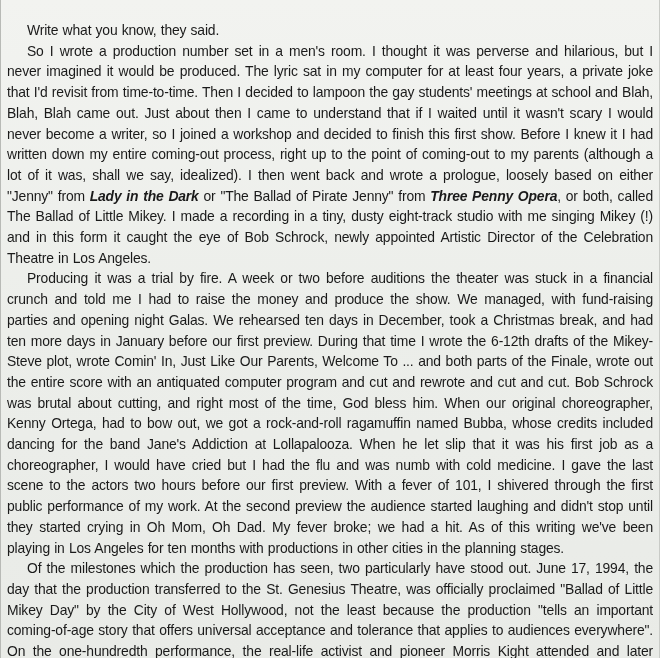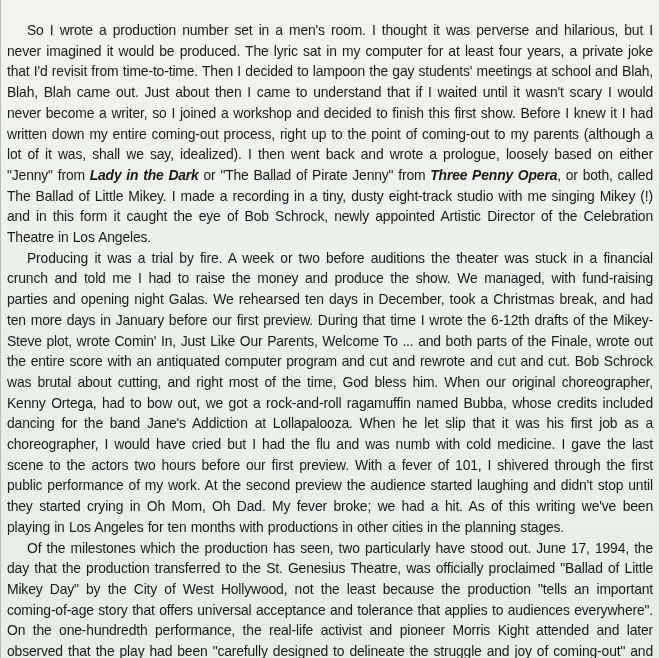--- a/index.html
+++ b/index.html
@@ -29,17 +29,20 @@
   }
   .text p { margin: 0; text-indent: 20px; }
   .text b { font-weight: normal; }
   .text i { font-style: italic; font-weight: bold; }
 </style>
 </head>
 <body>
 
 <div class="page">
   <div class="text">
+    <p>
+      <span>Write what you know, they said.</span>
+    </p>
     <p><span>So I wrote a production number set in a men's room.  I thought it was perverse and hilarious, but I never imagined it would be produced.  The lyric sat in my computer for at least four years, a private joke that I'd revisit from time-to-time.  Then I decided to lampoon the gay students' meetings at school and </span><b>Blah, Blah, Blah</b><span> came out.  Just about then I came to understand that if I waited until it wasn't scary I would never become a writer, so I joined a workshop and decided to finish this first show.  Before I knew it I had written down my entire coming-out process, right up to the point of coming-out to my parents (although a lot of it was, shall we say, idealized).  I then went back and wrote a prologue, loosely based on either "Jenny" from </span><i>Lady in the Dark</i><span> or "The Ballad of Pirate Jenny" from </span><i>Three Penny Opera</i><span>, or both, called </span><b>The Ballad of Little Mikey</b><span>.  I made a recording in a tiny, dusty eight-track studio with me singing Mikey (!) and in this form it caught the eye of Bob Schrock, newly appointed Artistic Director of the Celebration Theatre in Los Angeles.</span></p>
     <p><span>Producing it was a trial by fire.  A week or two before auditions the theater was stuck in a financial crunch and told me I had to raise the money and produce the show.  We managed, with fund-raising parties and opening night Galas.  We rehearsed ten days in December, took a Christmas break, and had ten more days in January before our first preview.  During that time I wrote the 6-12th drafts of the Mikey-Steve plot, wrote </span><b>Comin' In</b><span>, </span><b>Just Like Our Parents</b><span>, </span><b>Welcome To ...</b><span> and both parts of the </span><b>Finale</b><span>, wrote out the entire score with an antiquated computer program and cut and rewrote and cut and cut.  Bob Schrock was brutal about cutting, and right most of the time, God bless him.  When our original choreographer, Kenny Ortega, had to bow out, we got a rock-and-roll ragamuffin named Bubba, whose credits included dancing for the band Jane's Addiction at Lollapalooza.  When he let slip that it was his first job as a choreographer, I would have cried but I had the flu and was numb with cold medicine.  I gave the last scene to the actors two hours before our first preview.  With a fever of 101, I shivered through the first public performance of my work.  At the second preview the audience started laughing and didn't stop until they started crying in </span><b>Oh Mom, Oh Dad</b><span>.  My fever broke; we had a hit.  As of this writing we've been playing in Los Angeles for ten months with productions in other cities in the planning stages.</span></p>
     <p><span>Of the milestones which the production has seen, two particularly have stood out.  June 17, 1994, the day that the production transferred to the St. Genesius Theatre, was officially proclaimed "Ballad of Little Mikey Day" by the City of West Hollywood, not the least because the production "tells an important coming-of-age story that offers universal acceptance and tolerance that applies to audiences everywhere".  On the one-hundredth performance, the real-life activist and pioneer Morris Kight attended and later observed that the play had been "carefully designed to delineate the struggle and joy of coming-out" and that "Gay/Lesbian Theater has become an important part of our</span></p>
   </div>
 </div>
 
 </body></html>

